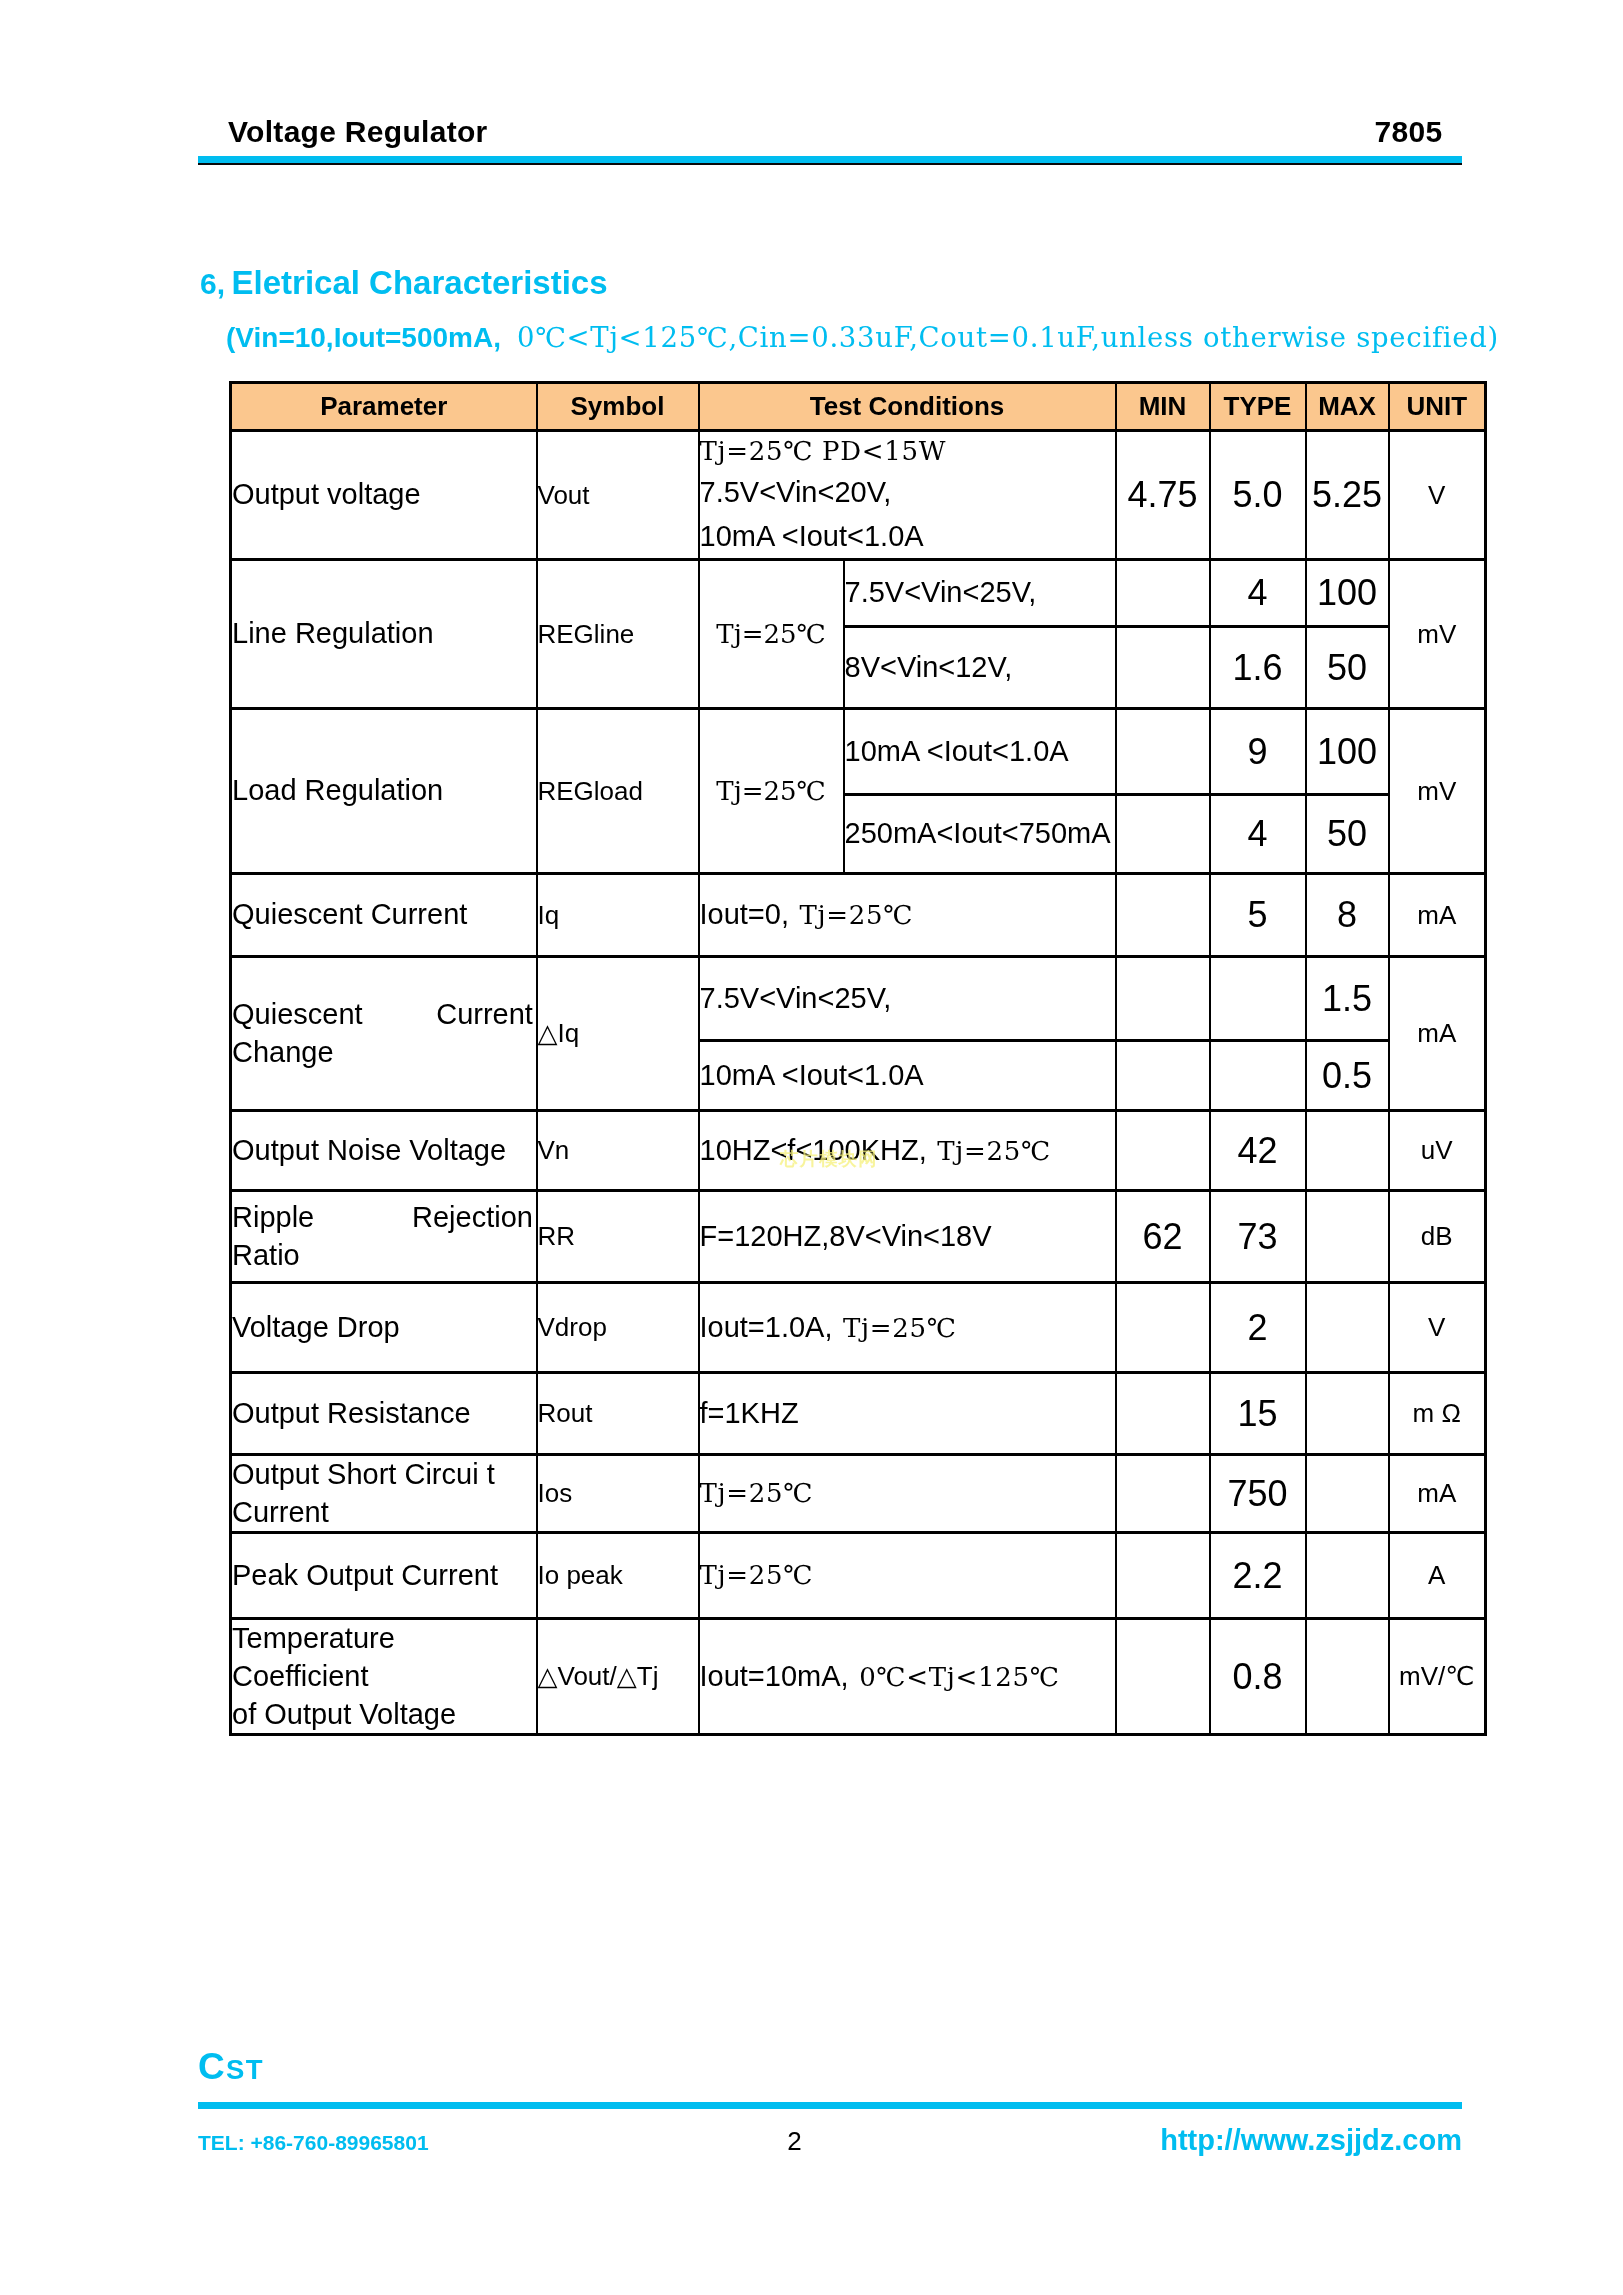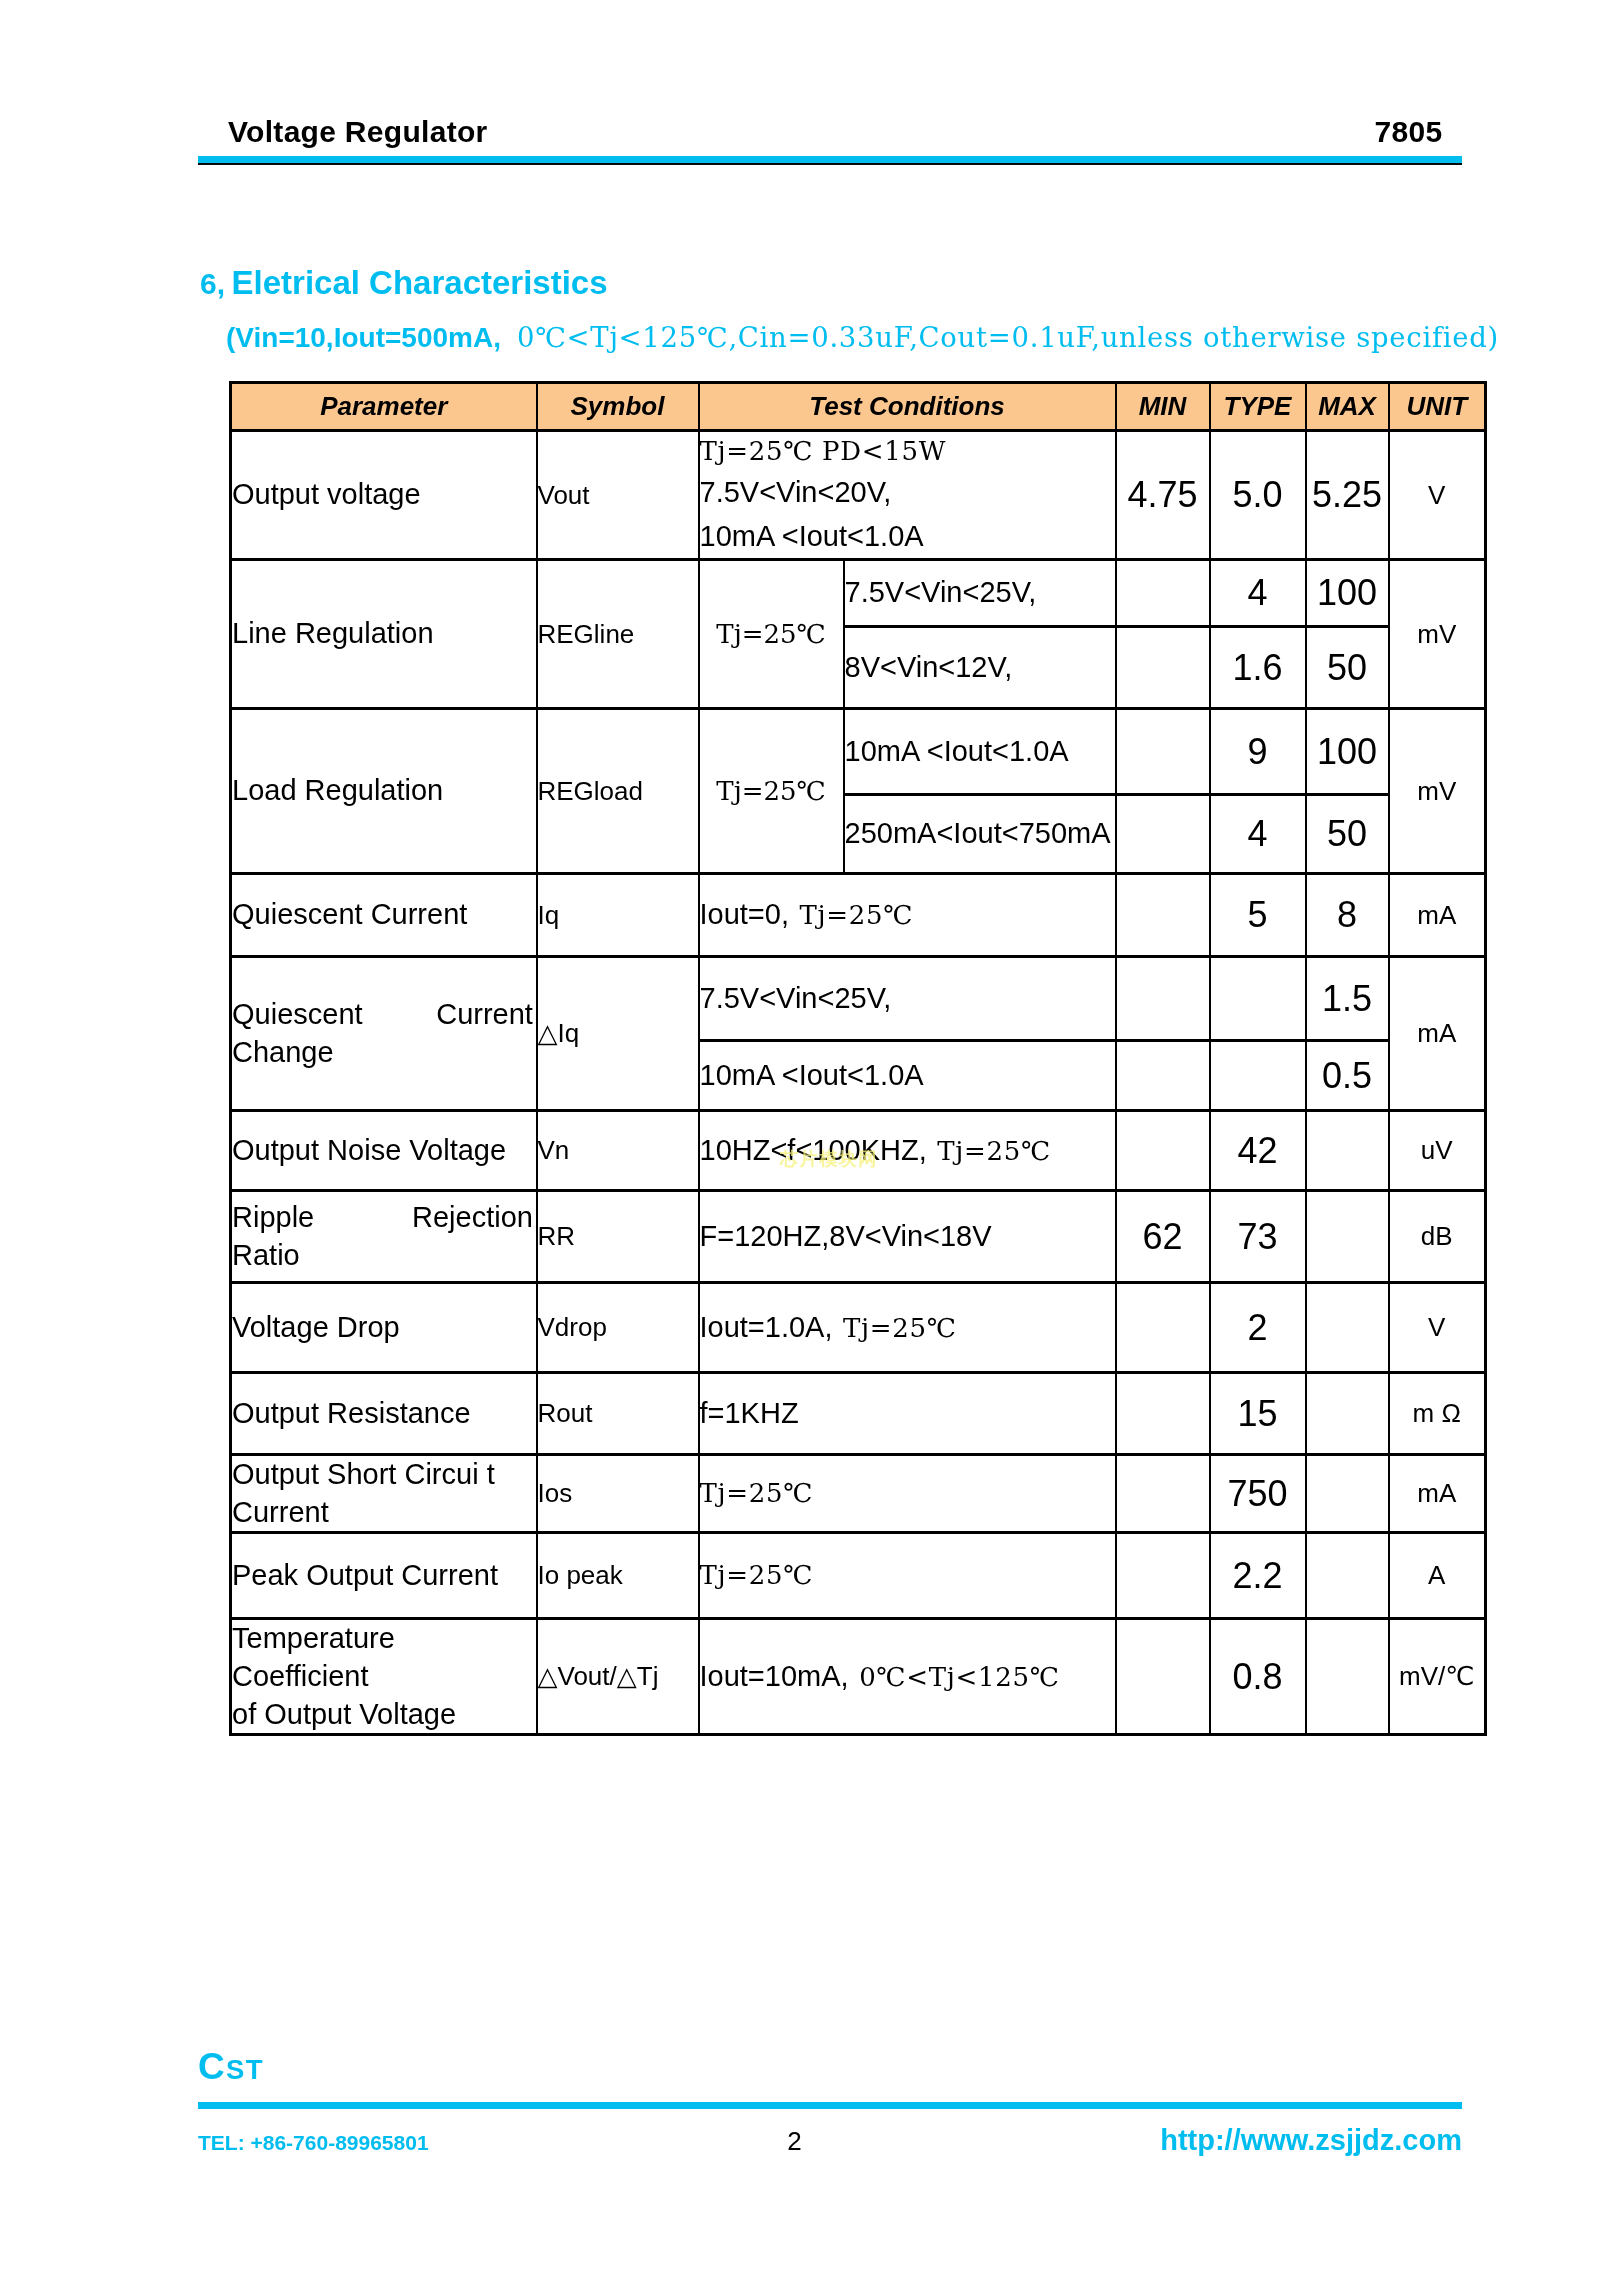--- a/index.html
+++ b/index.html
@@ -97,21 +97,21 @@
       <col style="width:306px">
         <col style="width:162px">
         <col style="width:145px">
         <col style="width:272px">
       <col style="width:94px">
         <col style="width:96px">
         <col style="width:83px">
         <col style="width:97px">
     </colgroup>
     <thead>
-        <tr style="height: 48px; font-style: italic;">
+        <tr style="height: 48px;">
           <th>Parameter</th>
           <th>Symbol</th>
           <th colspan="2">Test Conditions</th>
           <th>MIN</th>
           <th>TYPE</th>
           <th>MAX</th>
           <th>UNIT</th>
         </tr>
       </thead>
     <tbody>

